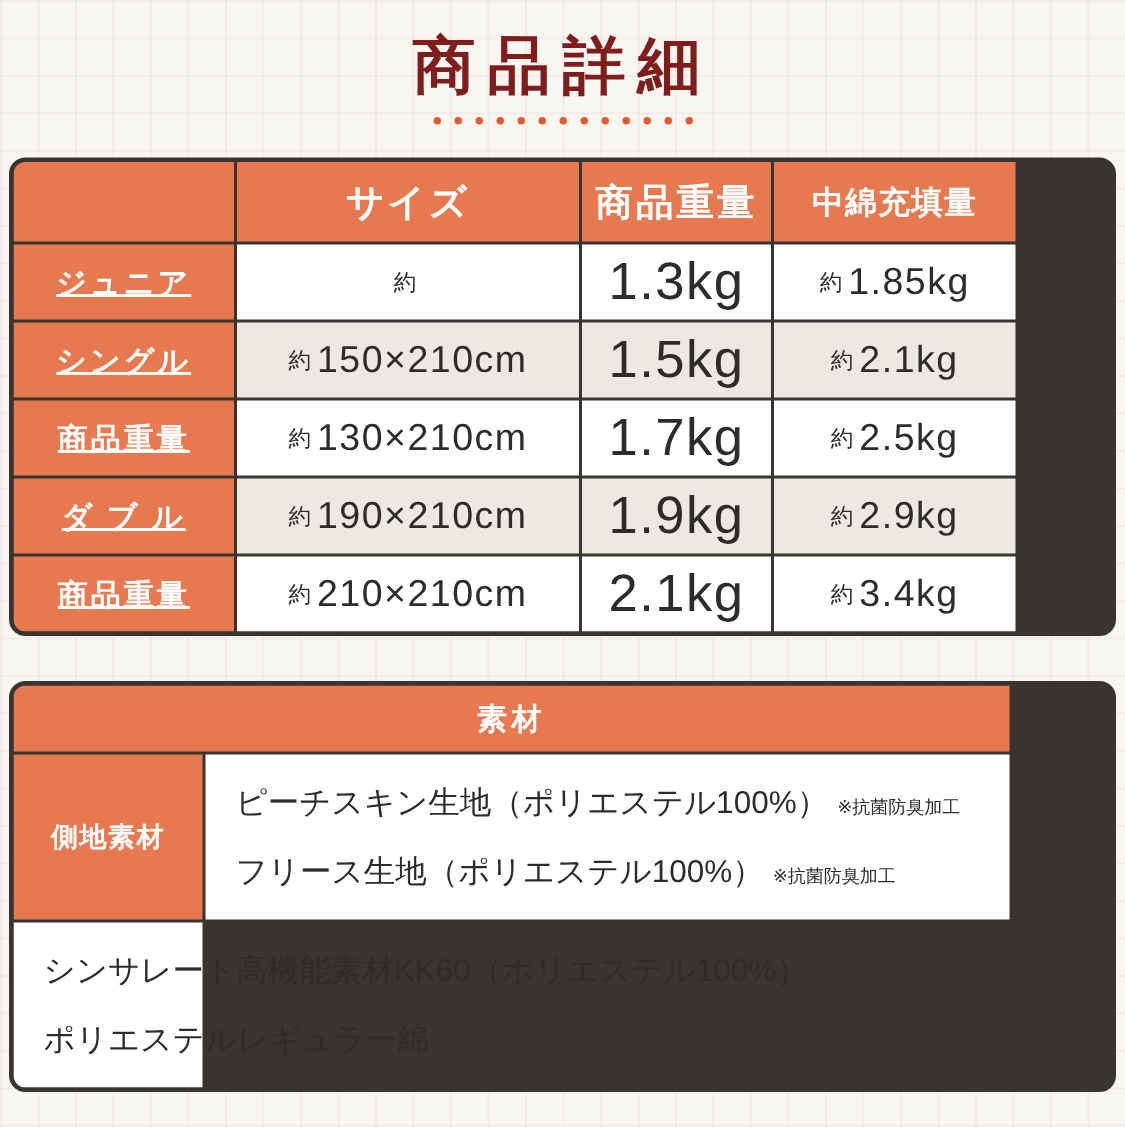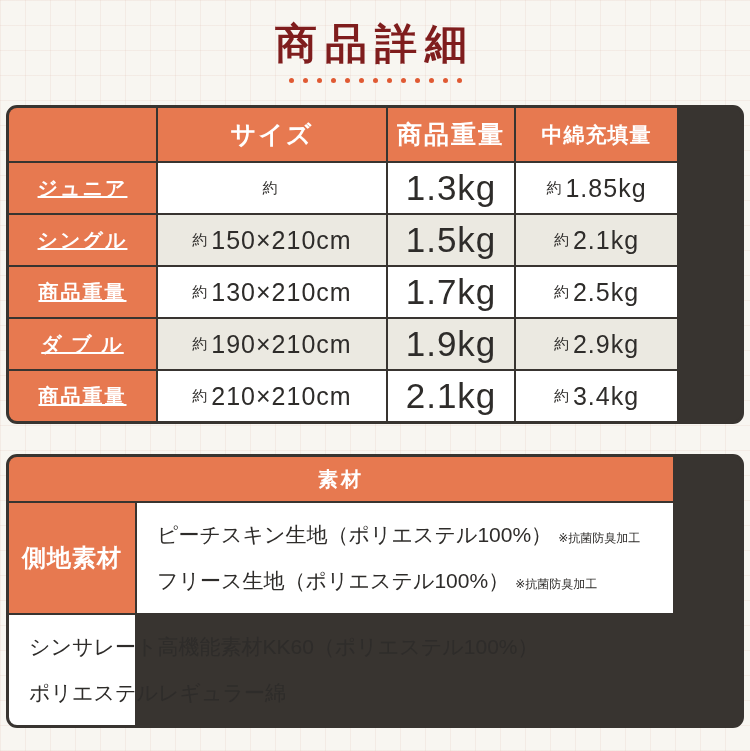--- a/index.html
+++ b/index.html
@@ -68,21 +68,21 @@
   .approx { font-size: 15px; margin-right: 4px; color: #2e2c2a; }
   .num { font-size: 25px; letter-spacing: 1px; }
   .fill-num { font-size: 35px; letter-spacing: 1px; }
 
   .materials-table .mat-header {
     grid-column: 1 / -1;
     height: 44px;
     font-size: 20px;
     letter-spacing: 3px;
   }
-  .materials-table .mlabel { font-size: 24px; letter-spacing: 1px; height: 110px; }
+  .materials-table .mlabel { font-size: 18px; letter-spacing: 1px; height: 110px; }
   .materials-table .mcontent {
     height: 110px;
     flex-direction: column;
     align-items: flex-start;
     justify-content: center;
     padding: 0 0 0 20px;
     gap: 18px;
   }
   .mat-line { display: flex; align-items: baseline; white-space: nowrap; }
   .mat-main { font-size: 21px; }

